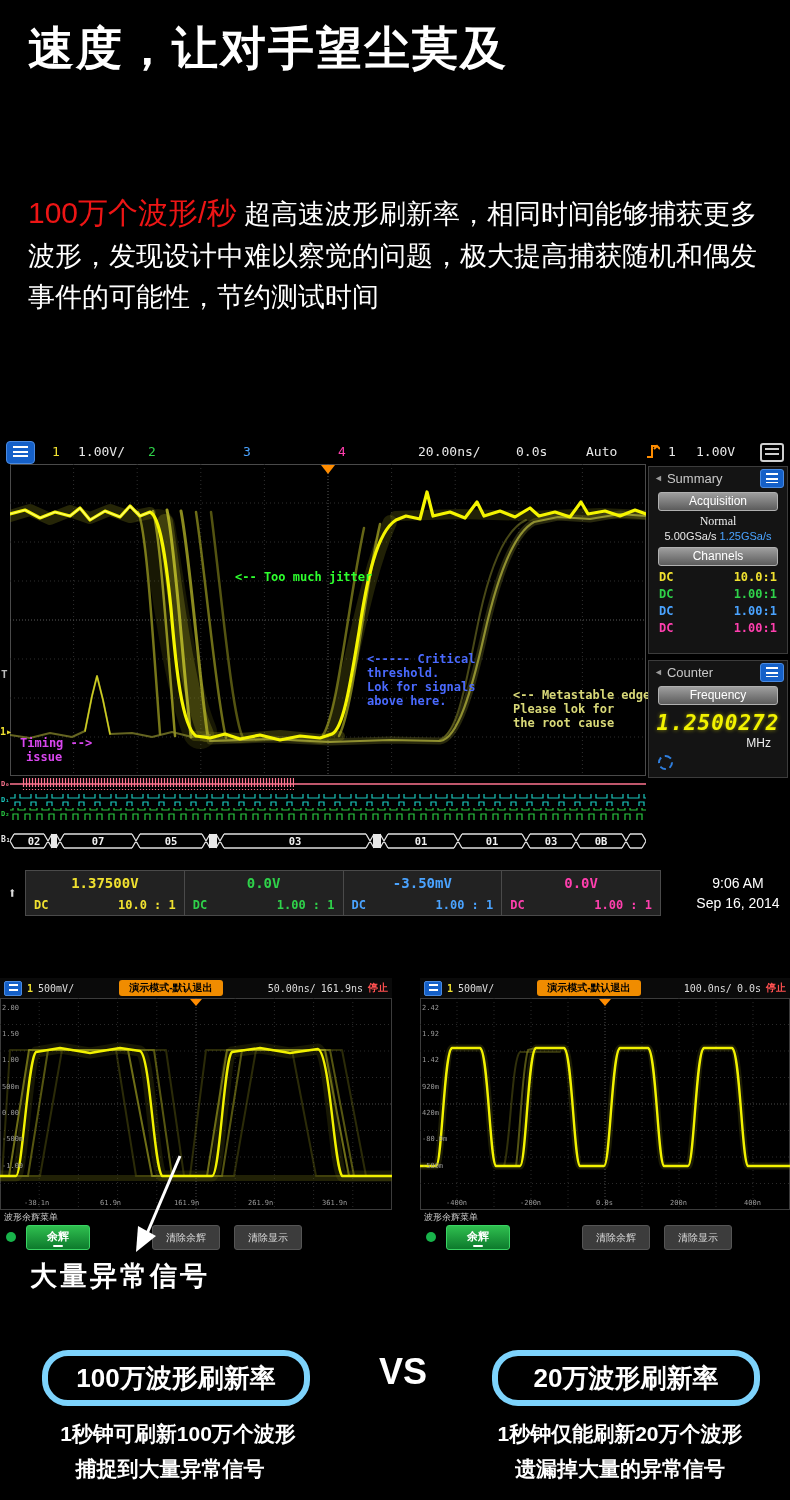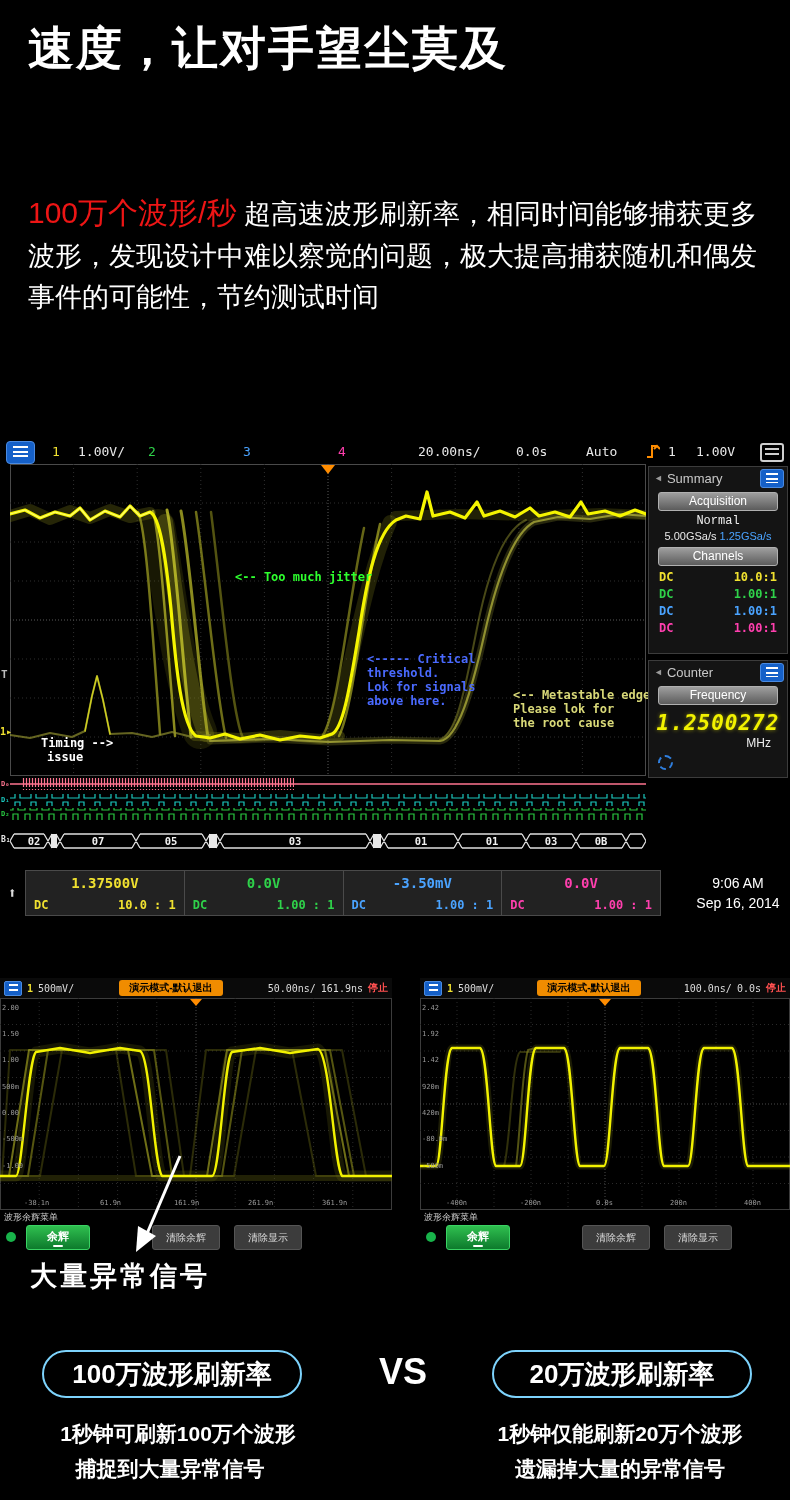--- a/index.html
+++ b/index.html
@@ -26,21 +26,21 @@
   .trig-glyph{position:absolute;left:644px;top:2px;}
 
   .gridwrap{position:absolute;left:10px;top:24px;width:636px;height:312px;}
   .marker-t{position:absolute;left:1px;top:228px;color:#bbb;font-size:11px;font-weight:bold;}
   .marker-1{position:absolute;left:0px;top:286px;color:#f0e130;font-size:10px;font-weight:bold;}
 
   .anno{position:absolute;font-size:12px;font-weight:bold;font-family:"DejaVu Sans Mono",monospace;line-height:14px;white-space:nowrap;}
   .anno-jitter{left:225px;top:106px;color:#2eff2e;}
   .anno-critical{left:357px;top:188px;color:#4a6aff;}
   .anno-meta{left:503px;top:224px;color:#d8d878;}
-  .anno-timing{left:31px;top:272px;color:#ffffff;}
+  .anno-timing{left:10px;top:272px;color:#d946ef;}
 
   .digitalwrap{position:absolute;left:10px;top:336px;width:636px;height:76px;}
   .dlabel{position:absolute;left:1px;width:9px;font-size:7px;line-height:8px;font-weight:bold;}
   .bus-val{position:absolute;top:395px;width:24px;height:12px;line-height:12px;text-align:center;
            font-size:10.5px;font-weight:bold;color:#f0f0f0;font-family:"DejaVu Sans Mono",monospace;}
 
   .statusbar{position:absolute;left:25px;top:430px;width:636px;height:46px;background:#222;
              border:1px solid #4a4a4a;display:flex;box-sizing:border-box;}
   .sb-cell{flex:1;border-right:1px solid #4a4a4a;padding:4px 8px 3px;display:flex;flex-direction:column;justify-content:space-between;}
   .sb-cell:last-child{border-right:none;}
@@ -54,21 +54,21 @@
   .panel{position:absolute;left:0;width:138px;background:#141414;border:1px solid #3c3c3c;}
   .panel-summary{top:2px;height:186px;}
   .panel-counter{top:196px;height:116px;}
   .panel-head{height:22px;display:flex;align-items:center;padding:0 3px;color:#c8c8c8;font-size:13px;
               font-family:"Liberation Sans",sans-serif;}
   .panel-head .arr{color:#9a9a9a;font-size:9px;margin:0 4px 0 2px;}
   .blue-btn{margin-left:auto;width:22px;height:17px;background:#1560c8;border:1px solid #4a8ae0;border-radius:3px;}
   .blue-btn .hlines{width:12px;height:10px;margin:3px auto 0;}
   .gray-btn{margin:3px 9px;height:17px;background:linear-gradient(#9e9e9e,#5c5c5c);border:1px solid #b0b0b0;
             border-radius:3px;color:#fff;font-size:12px;text-align:center;line-height:17px;font-family:"Liberation Sans",sans-serif;}
-  .panel-text{text-align:center;color:#eee;font-size:12px;line-height:15px;font-family:Liberation Mono, monospace;}
+  .panel-text{text-align:center;color:#eee;font-size:12px;line-height:15px;font-family:Liberation Serif, serif;}
   .rates{text-align:center;font-size:11px;line-height:15px;font-family:"Liberation Sans",sans-serif;}
   .ch-row{display:flex;justify-content:space-between;padding:0 10px;font-size:12px;font-weight:bold;height:17px;line-height:17px;}
   .seg{font-family:"DejaVu Sans Mono",monospace;font-style:italic;font-weight:bold;font-size:21px;color:#f2f200;
        text-align:center;letter-spacing:1px;margin-top:6px;text-shadow:0 0 4px rgba(240,240,0,.55);}
   .mhz{text-align:right;padding-right:16px;color:#eee;font-size:12px;margin-top:1px;font-family:"Liberation Sans",sans-serif;padding-left:15px;}
   .spinner{position:absolute;left:9px;bottom:7px;width:11px;height:11px;border:2px dashed #2f7fdf;border-radius:50%;}
 
   
   .mini{position:absolute;top:978px;background:#000;font-family:"DejaVu Sans Mono",monospace;}
   .mini-left{left:0;width:392px;} .mini-right{left:420px;width:370px;}
@@ -83,21 +83,21 @@
   .mini-menu .mtitle{position:absolute;left:4px;top:1px;font-size:9px;color:#ccc;}
   .soft-dot{position:absolute;left:6px;top:22px;width:10px;height:10px;border-radius:50%;background:#18b34a;}
   .green-btn{position:absolute;top:15px;width:62px;height:23px;background:linear-gradient(#2fbf4f,#0d7a2c);
              border:1px solid #3ad363;border-radius:3px;color:#fff;font-size:11px;font-weight:bold;text-align:center;line-height:20px;}
   .green-btn .ind{position:absolute;left:50%;bottom:2px;width:10px;height:2.5px;margin-left:-5px;background:#fff;border-radius:2px;}
   .dark-btn{position:absolute;top:15px;width:66px;height:23px;background:#3c3c3c;border:1px solid #555;
             border-radius:3px;color:#d8d8d8;font-size:10px;text-align:center;line-height:23px;}
 
   
   .callout-label{left:30px;top:1258px;font-size:27px;font-weight:bold;letter-spacing:3px;color:#fff;}
-  .pill{border:2px solid #7dd3fc;border-radius:26px;height:44px;display:flex;align-items:center;justify-content:center;
+  .pill{border:6px solid #7dd3fc;border-radius:26px;height:44px;display:flex;align-items:center;justify-content:center;
         font-size:26px;font-weight:bold;color:#fff;}
   .pill-left{left:42px;top:1350px;width:256px;}
   .pill-right{left:492px;top:1350px;width:256px;}
   .vs{left:368px;top:1350px;width:70px;height:44px;display:flex;align-items:center;justify-content:center;
       font-size:36px;font-weight:bold;color:#fff;}
   .caption{width:300px;text-align:center;font-size:21px;font-weight:bold;color:#fff;}
   .cap-l1{left:28px;top:1420px;} .cap-l2{left:20px;top:1455px;}
   .cap-r1{left:470px;top:1420px;} .cap-r2{left:470px;top:1455px;}
 </style>
 </head>

